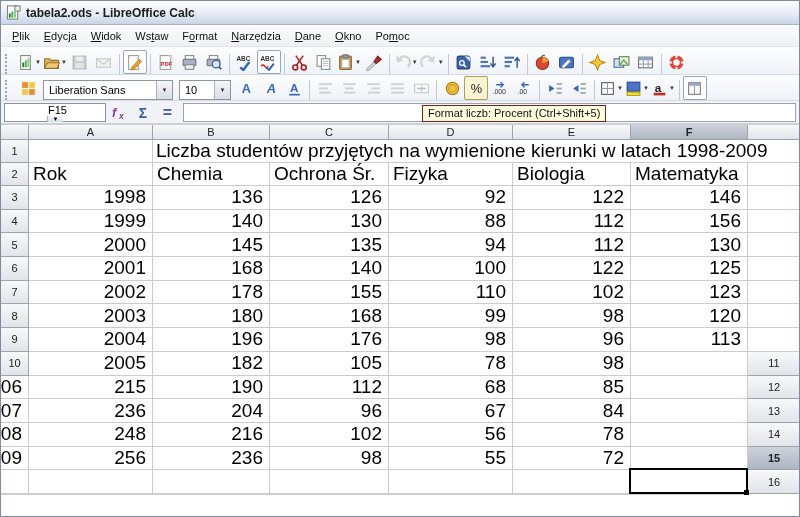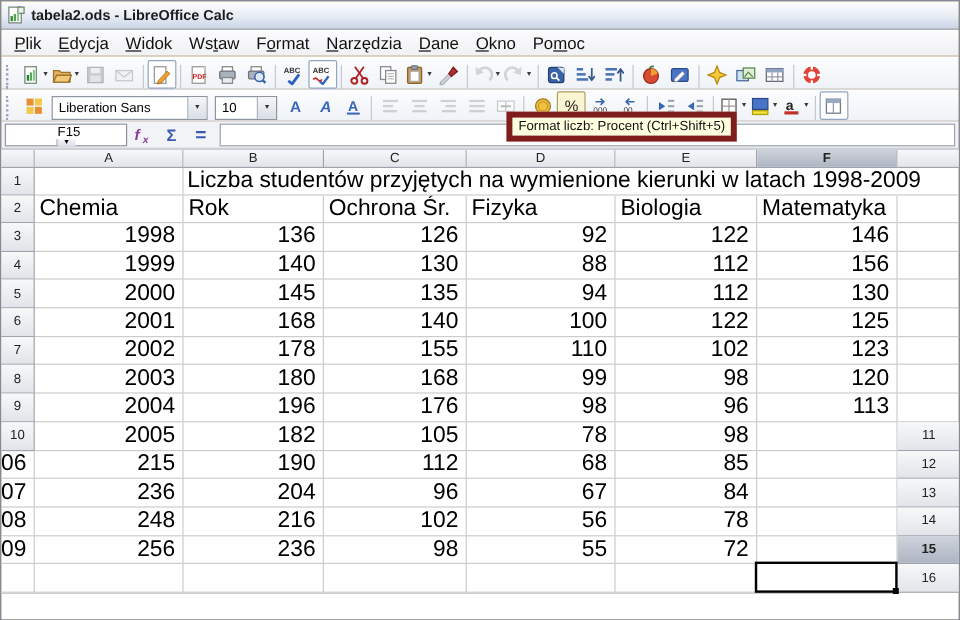--- a/index.html
+++ b/index.html
@@ -7,21 +7,21 @@
   .window { position:relative; width:800px; height:517px; overflow:hidden; background:#a16207;
             border:1px solid #7d8ca3; }
   
   .titlebar { height:24px; display:flex; align-items:center; padding-left:5px; gap:5px;
     background:linear-gradient(#fdfeff,#e7ecf5 55%,#c9d4e7); border-bottom:1px solid #a9b4c6; }
   .title-text { font-size:12px; font-weight:bold; color:#1c1c1c; }
   .app-icon svg { display:block; }
   
   .menubar { height:22px; display:flex; align-items:center; padding-left:4px;
     background:linear-gradient(#fcfcfd,#f0f1f4); border-bottom:1px solid #e2e4e8; }
-  .menu-item { font-size:14px; color:#111; padding:3px 7px; cursor:default; }
+  .menu-item { font-size:11px; color:#111; padding:3px 7px; cursor:default; }
   .menu-item u { text-decoration:underline; }
   
   .toolbar { display:flex; align-items:flex-end; padding:0 2px;
     background:linear-gradient(#fcfdfe,#eff2f7); border-bottom:1px solid #d7dae0; }
   .toolbar.std { height:28px; }
   .toolbar.fmt { height:26px; }
   .thandle { width:8px; height:20px; border-left:2px dotted #9aa6b5; margin:0 3px 0 2px; }
   .tsep { width:1px; height:20px; background:#c4c8cf; margin:0 3px; }
   .tbtn { height:24px; min-width:24px; display:flex; align-items:center; justify-content:center;
     border:1px solid transparent; border-radius:2px; }
@@ -39,22 +39,22 @@
   .formulabar { height:24px; display:flex; align-items:center; padding:2px 3px; gap:2px;
     background:#f2f3f6; border-bottom:2px solid #cdd1d7; }
   .namebox { width:102px; height:19px; display:flex; align-items:center; background:#fff;
     border:1px solid #8d95a1; font-size:11px;flex-direction:column; }
   .namebox .nval { flex:1; padding-left:5px; }
   .namebox .cbtn { width:16px; height:100%; display:flex; align-items:center; justify-content:center;
     font-size:6px; background:linear-gradient(#f5f6f8,#d9dee6); border-left:1px solid #aab2bd; }
   .fbtn { width:22px; height:20px; display:flex; align-items:center; justify-content:center; }
   .formula-input { flex:1; height:19px; background:#fff; border:1px solid #9aa2ad; margin-left:3px; }
   
-  .tooltip { position:absolute; left:421px; top:92px; z-index:60; background:#ffffdf;
-    border:5px solid #7f1d1d; font-size:11px; color:#111; padding:1px 5px 2px; white-space:nowrap; }
+  .tooltip { position:absolute; left:421px; top:104px; z-index:60; background:#ffffdf;
+    border:1px solid #7f1d1d; font-size:11px; color:#111; padding:1px 5px 2px; white-space:nowrap; }
   
   .sheet { position:relative; height:393px; overflow:hidden; background:#fff; }
   .sgrid { display:grid; width:800px;
     grid-template-columns:28px 124px 117px 119px 124px 118px 117px 1fr;
     grid-template-rows:15px 23px 23px repeat(13,23.7px) 1fr; }
   .chdr, .rhdr, .corner { background:linear-gradient(#f7f8f9,#e2e4e9); border-right:1px solid #9fa4ac;
     border-bottom:1px solid #9fa4ac; font-size:11px; color:#222; display:flex;
     align-items:center; justify-content:center; }
   .chdr.sel, .rhdr.sel { background:linear-gradient(#cdd2db,#aeb5c2); font-weight:bold; }
   .cell { border-right:1px solid #ccc; border-bottom:1px solid #ccc; font-size:19px; color:#000;
@@ -550,22 +550,22 @@
         <div class="chdr">B</div>
         <div class="chdr">C</div>
         <div class="chdr">D</div>
         <div class="chdr">E</div>
         <div class="chdr sel">F</div>
         <div class="chdr"></div>
         <div class="rhdr">1</div>
         <div class="cell"></div>
         <div class="cell titlecell" style="grid-column: 3 / 9;">Liczba studentów przyjętych na wymienione kierunki w latach 1998-2009</div>
         <div class="rhdr">2</div>
+        <div class="cell">Rok</div>
         <div class="cell">Chemia</div>
-        <div class="cell">Rok</div>
         <div class="cell">Ochrona Śr.</div>
         <div class="cell">Fizyka</div>
         <div class="cell">Biologia</div>
         <div class="cell">Matematyka</div>
         <div class="cell"></div>
         <div class="rhdr">3</div>
         <div class="cell num">1998</div>
         <div class="cell num">136</div>
         <div class="cell num">126</div>
         <div class="cell num">92</div>

